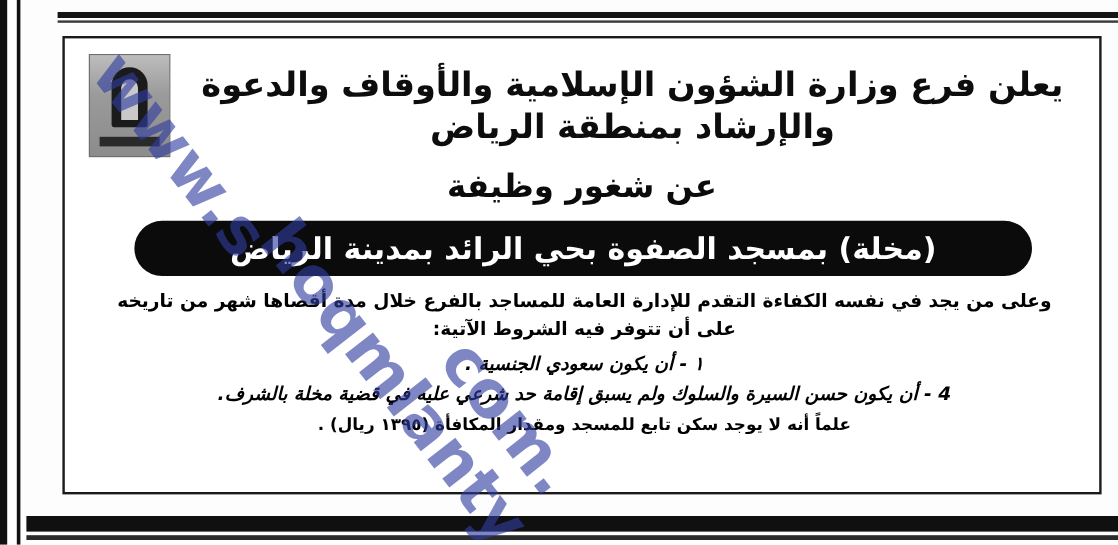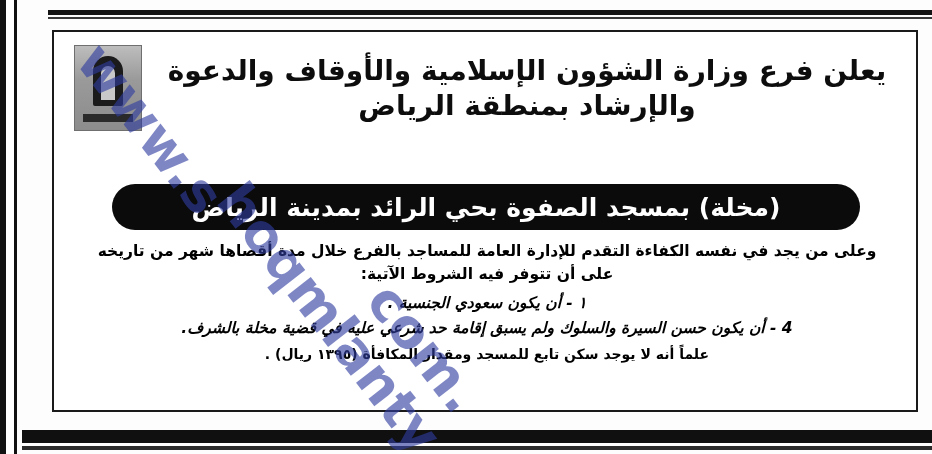--- a/index.html
+++ b/index.html
@@ -224,20 +224,21 @@
   <div class="ad-box">
 
     <div class="header-band">
       <div class="logo-box">
         <div class="logo-arch"></div>
         <div class="logo-base"></div>
       </div>
       <div class="header-title">يعلن فرع وزارة الشؤون الإسلامية والأوقاف والدعوة والإرشاد بمنطقة الرياض</div>
     </div>
 
+    <div class="subtitle">عن شغور وظيفة</div>
 
     <div class="job-banner">
       <span>(مخلة) بمسجد الصفوة بحي الرائد بمدينة الرياض</span>
     </div>
 
     <div class="body-block">
       <p class="para">وعلى من يجد في نفسه الكفاءة التقدم للإدارة العامة للمساجد بالفرع خلال مدة أقصاها شهر من تاريخه على أن تتوفر فيه الشروط الآتية:</p>
       <ul class="cond-list">
         <li>١ - أن يكون سعودي الجنسية .</li>
         <li>4 - أن يكون حسن السيرة والسلوك ولم يسبق إقامة حد شرعي عليه في قضية مخلة بالشرف.</li>

